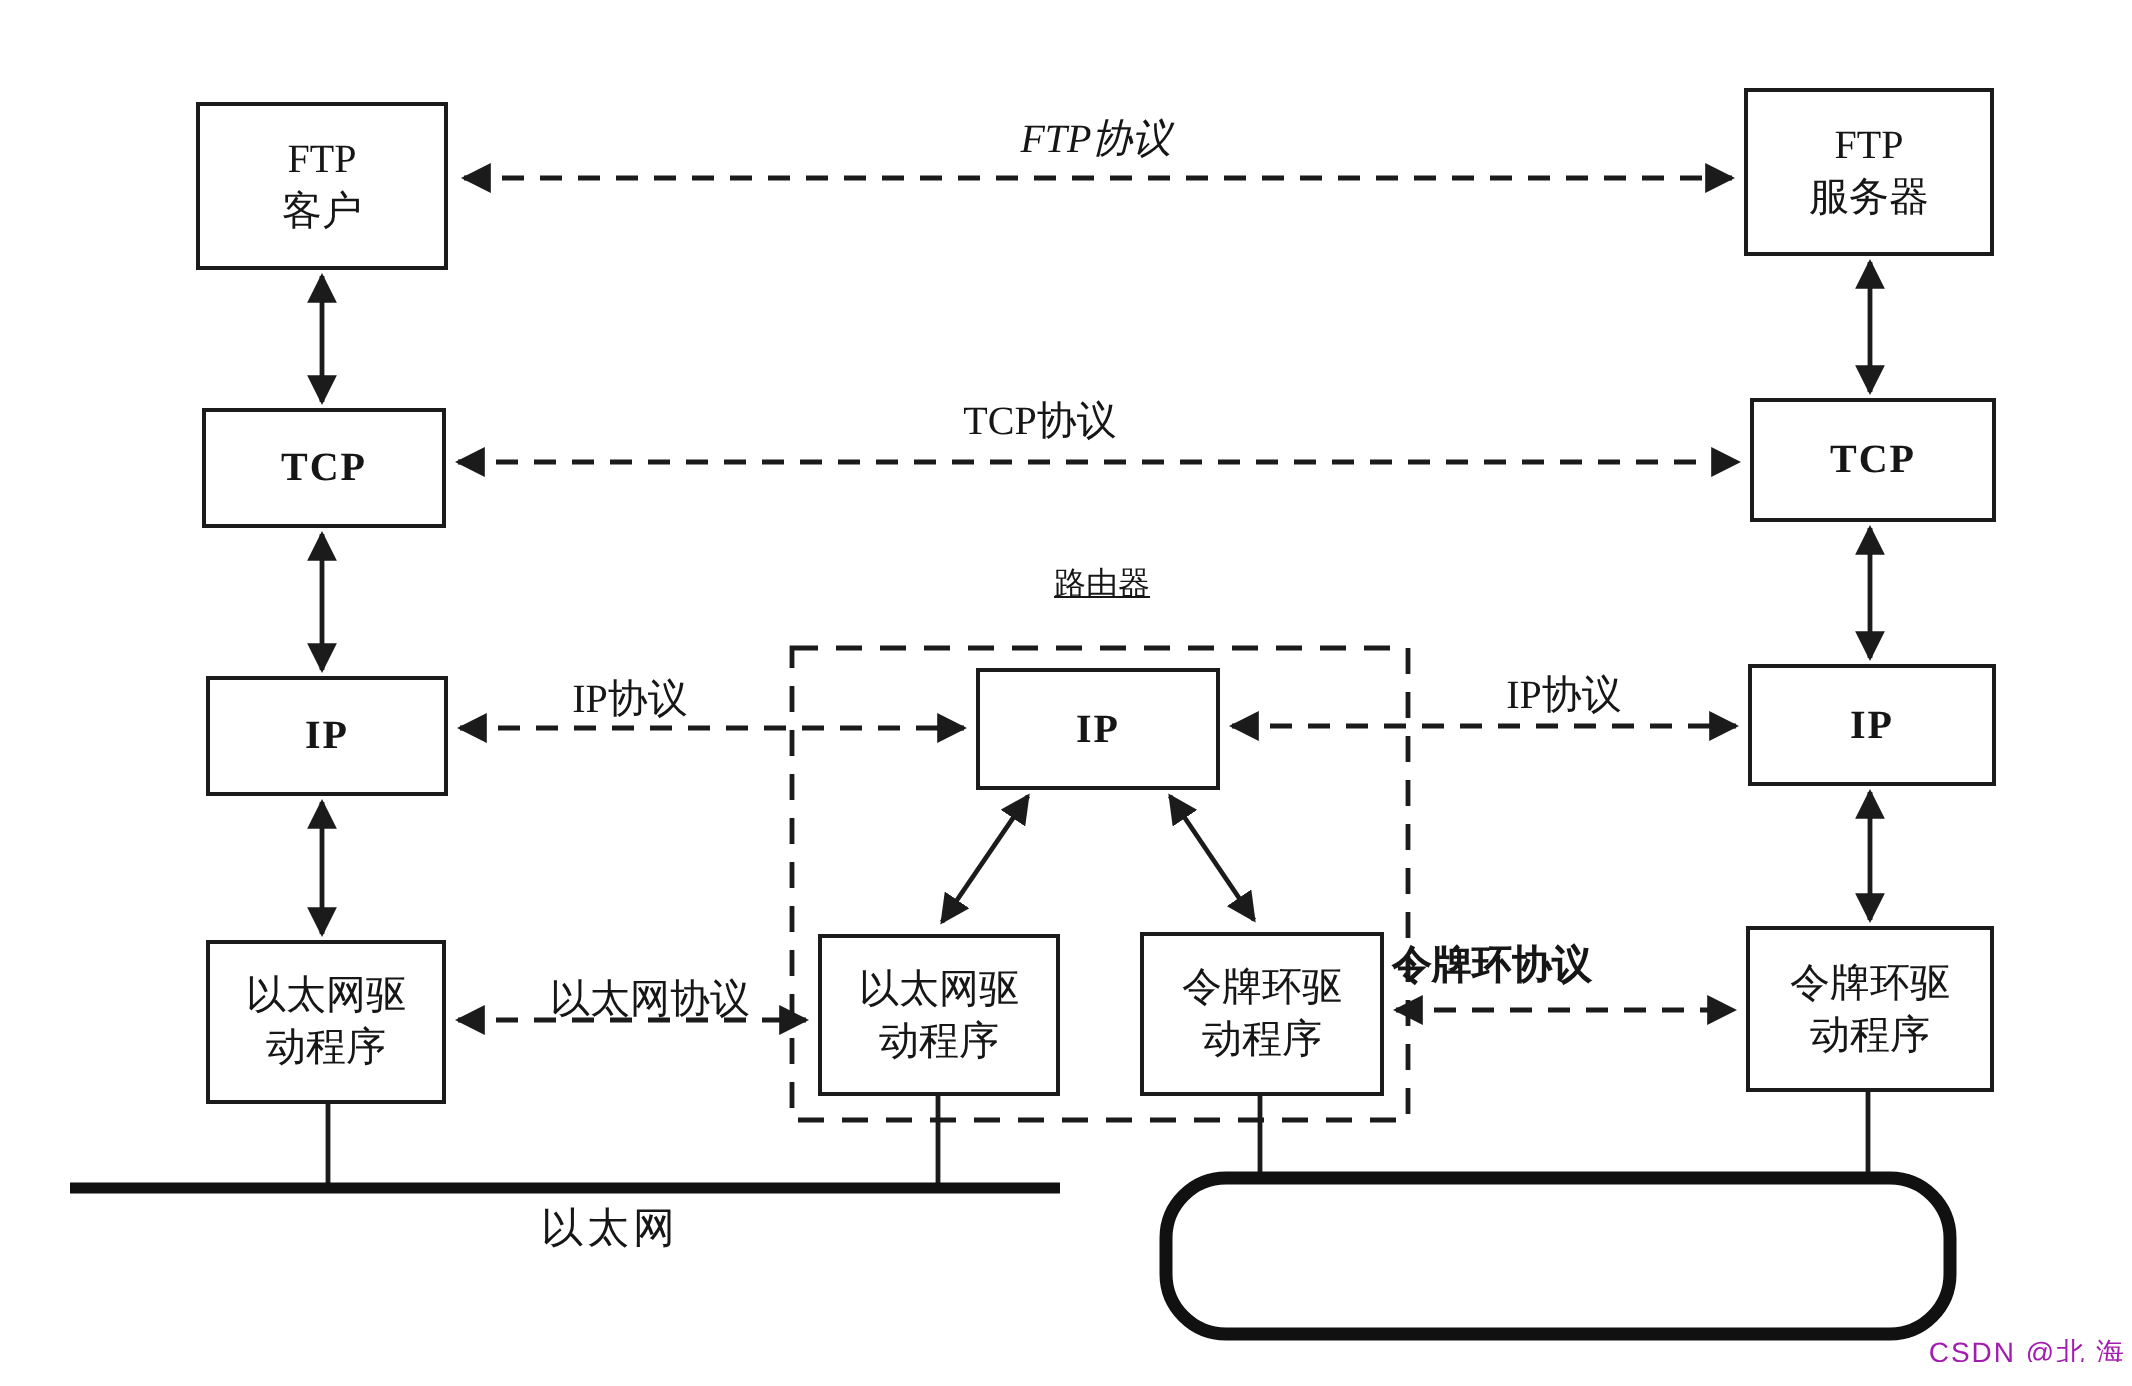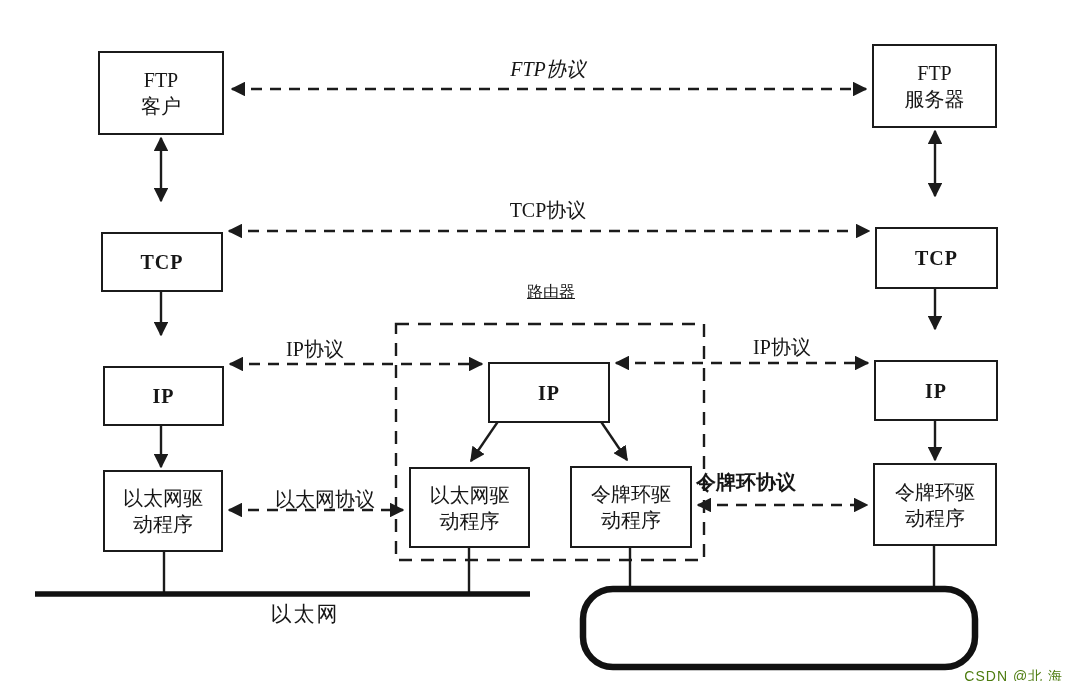--- a/index.html
+++ b/index.html
@@ -23,21 +23,21 @@
     background: #ffffff;
     display: flex;
     align-items: center;
     justify-content: center;
     text-align: center;
     font-size: 20px;
     line-height: 1.3;
     white-space: pre-line;
     z-index: 2;
   }
-  .node.bold { font-weight: bold; letter-spacing: 1px; margin-top: 28px; }
+  .node.bold { font-weight: bold; letter-spacing: 1px; }
   .lbl {
     position: absolute;
     transform: translateX(-50%);
     font-size: 20px;
     white-space: pre;
     z-index: 3;
     background: transparent;
   }
   .net-label {
     position: absolute;
@@ -57,21 +57,21 @@
     align-items: center;
     justify-content: center;
     font-size: 22px;
     z-index: 3;
   }
   #watermark {
     position: absolute;
     right: 3px;
     top: 668px;
     font-size: 14px;
-    color: #4d7c0f;
+    color: #a21caf;
     font-family: "Liberation Sans", "DejaVu Sans", sans-serif;
     letter-spacing: 1px;
     z-index: 4;
   }
   svg.overlay {
     position: absolute;
     left: 0;
     top: 0;
     z-index: 2;
     pointer-events: none;
@@ -135,21 +135,21 @@
 
   <div class="node bold" style="left:488px; top:334px; width:122px; height:61px;">IP</div>
   <div class="node" style="left:409px; top:467px; width:121px; height:81px;">以太网驱
 动程序</div>
   <div class="node" style="left:570px; top:466px; width:122px; height:82px;">令牌环驱
 动程序</div>
 
   <div class="lbl" style="left:551px; top:282px; font-size:16px;text-decoration:underline;">路由器</div>
 
   <div class="lbl" style="left:548px; top:56px;font-style:italic;">FTP协议</div>
-  <div class="lbl" style="left:548px; top:197px;">TCP协议</div>
+  <div class="lbl" style="left:520px; top:197px;">TCP协议</div>
   <div class="lbl" style="left:315px; top:336px;">IP协议</div>
   <div class="lbl" style="left:782px; top:334px;">IP协议</div>
   <div class="lbl" style="left:325px; top:472px;margin-top:14px;">以太网协议</div>
   <div class="lbl" style="left:746px; top:469px;font-weight:bold;">令牌环协议</div>
 
   <div class="net-label" style="left:305px; top:600px;">以太网</div>
 
   <div id="watermark">CSDN @北  海</div>
 
 </div>

